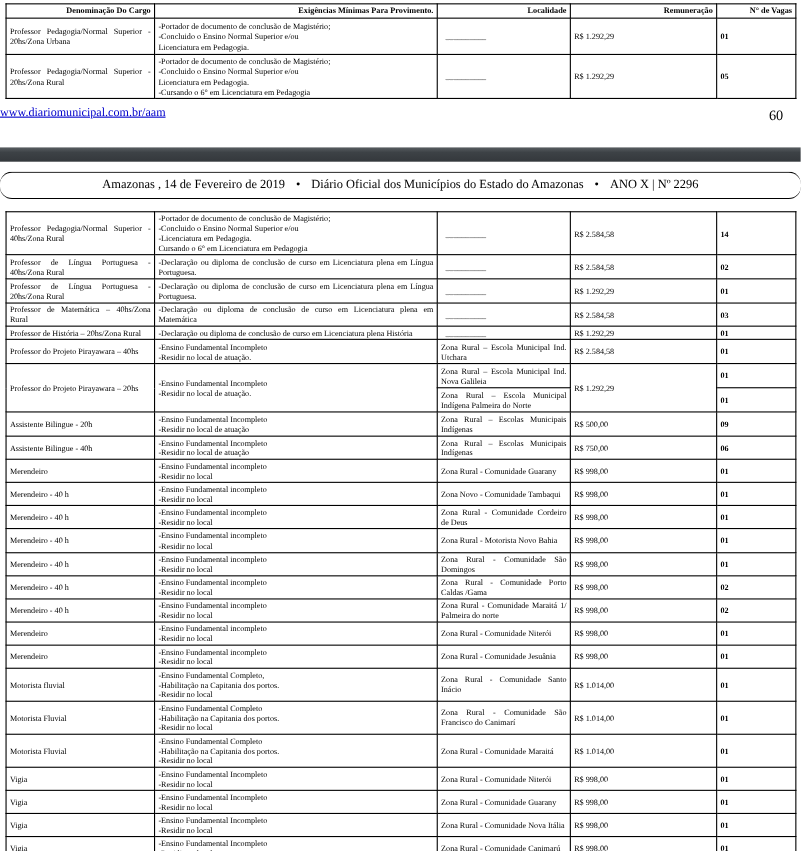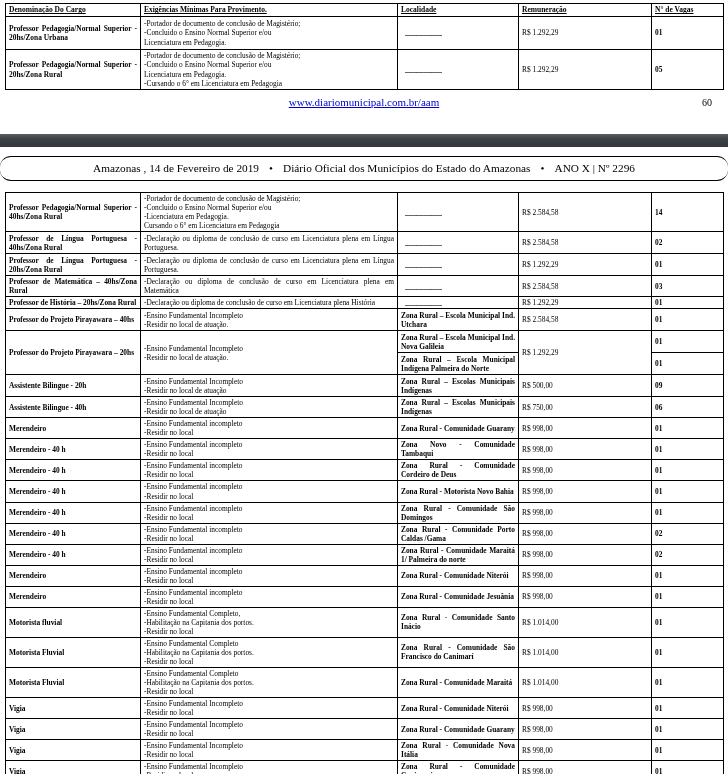--- a/index.html
+++ b/index.html
@@ -5,32 +5,32 @@
   html,body{margin:0;padding:0;}
   body{
     width:728px;height:774px;position:relative;background:#fff;color:#000;
     font-family:"Liberation Serif", serif;overflow:hidden;
   }
   table{border-collapse:collapse;table-layout:fixed;position:absolute;left:5px;width:718px;}
   td,th{
     border:1px solid #000;padding:1px 3px;vertical-align:middle;
     font-size:7.4px;line-height:1.22;overflow:hidden;word-wrap:break-word;
   }
-  th{text-align:left;font-weight:bold;font-size:7.5px;text-decoration:underline;}
+  th{text-align:right;font-weight:bold;font-size:7.5px;}
   #top-table{top:3px;}
   #main-table{top:192px;}
-  .cargo,.loc{text-align:justify;font-weight:bold;}
+  .cargo,.loc{text-align:justify;}
   .exig div{text-align:justify;}
   .vagas{font-weight:bold;}
   .blank{padding-left:7px;}
   #footer-link{
-    position:absolute;top:96px;left:0;width:728px;text-align:center;font-size:11px;
+    position:absolute;top:96px;left:0;width:728px;font-size:11px;
   }
   #footer-link a{color:#0000cc;text-decoration:underline;}
-  #page-number{position:absolute;top:97px;right:16px;font-size:10px;text-align:right;}
+  #page-number{position:absolute;top:97px;right:16px;font-size:13px;text-align:right;}
   #page-separator-bar{
     position:absolute;top:134px;left:0;width:728px;height:13px;
     background:linear-gradient(180deg,#585d61 0%,#3d4246 35%,#34383c 100%);
   }
   #masthead{
     position:absolute;top:156px;left:0;width:728px;
     border-top:1px solid #000;border-bottom:1px solid #000;
     text-align:center;font-size:11.3px;padding:5px 0 6px 0;border-radius:11px;
   }
   #masthead .bullet{margin:0 10px;}

